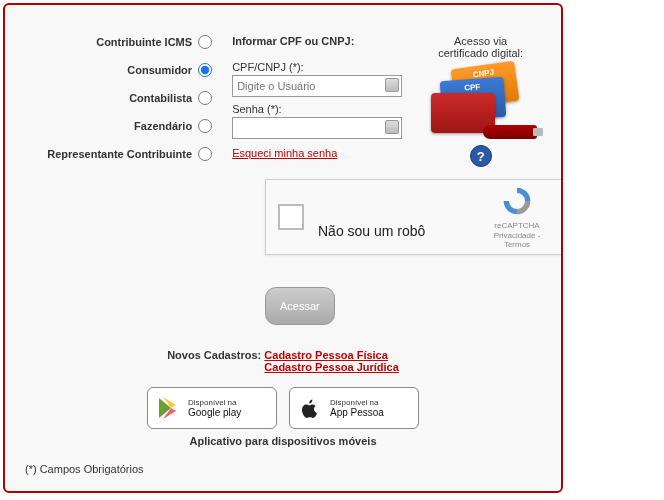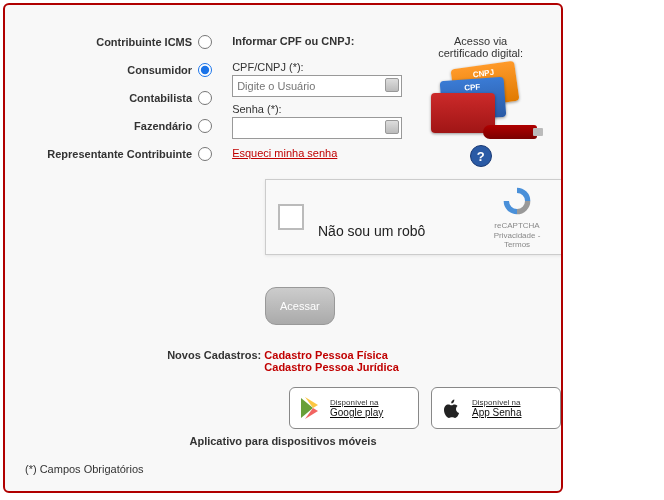--- a/index.html
+++ b/index.html
@@ -156,27 +156,26 @@
     cursor:pointer;
   }
   .new-reg {
     text-align:center;
     margin-top: 24px;
     font-weight:bold;
     color:#333;
   }
   .new-reg .links { display:inline-block; text-align:left; vertical-align:top; }
   .new-reg a {
-    color:#c00000; cursor:pointer;
+    color:#c00000; text-decoration:underline; cursor:pointer;
     display:block; font-weight:bold;
   }
   .stores {
-    display:flex; justify-content:flex-end; gap:12px;
+    display:flex; justify-content:center; gap:12px;
     margin-top:14px;
-    text-decoration:underline;
   }
   .store-badge {
     border:1px solid #888; border-radius:6px;
     width:130px; height:42px; background:#fff;
     display:flex; align-items:center; padding:0 8px; cursor:pointer;
   }
   .store-badge .icon { width:24px; height:24px; margin-right:8px; }
   .store-badge .txt-small { font-size:8px; color:#333; }
   .store-badge .txt-big { font-size:10px; color:#111; font-weight:500; }
   .apps-caption {
@@ -296,21 +295,21 @@
         <div class="txt-small">Disponível na</div>
         <div class="txt-big">Google play</div>
       </div>
     </div>
     <div class="store-badge">
       <svg class="icon" viewBox="0 0 24 24">
         <path fill="#222" d="M16 13c0-2 1.5-3 1.5-3s-1-1.5-3-1.5c-1.3 0-2 .8-3 .8s-1.8-.8-3-.8C6 8.5 4 10.5 4 14c0 4 3 8 5 8 1 0 1.5-.7 3-.7s2 .7 3 .7c2 0 4-4 4-5 0 0-3-1-3-4zM13 7c1-1 1.5-2.5 1.3-3.5C13 3.6 11.6 5 11.3 6c-.2.8 0 2 1.7 1z"></path>
       </svg>
       <div>
         <div class="txt-small">Disponível na</div>
-        <div class="txt-big">App Senha</div>
+        <div class="txt-big">App Pessoa</div>
       </div>
     </div>
   </div>
 
   <div class="apps-caption">Aplicativo para dispositivos móveis</div>
 
   <div class="footnote">(*) Campos Obrigatórios</div>
 
 </div>
 

